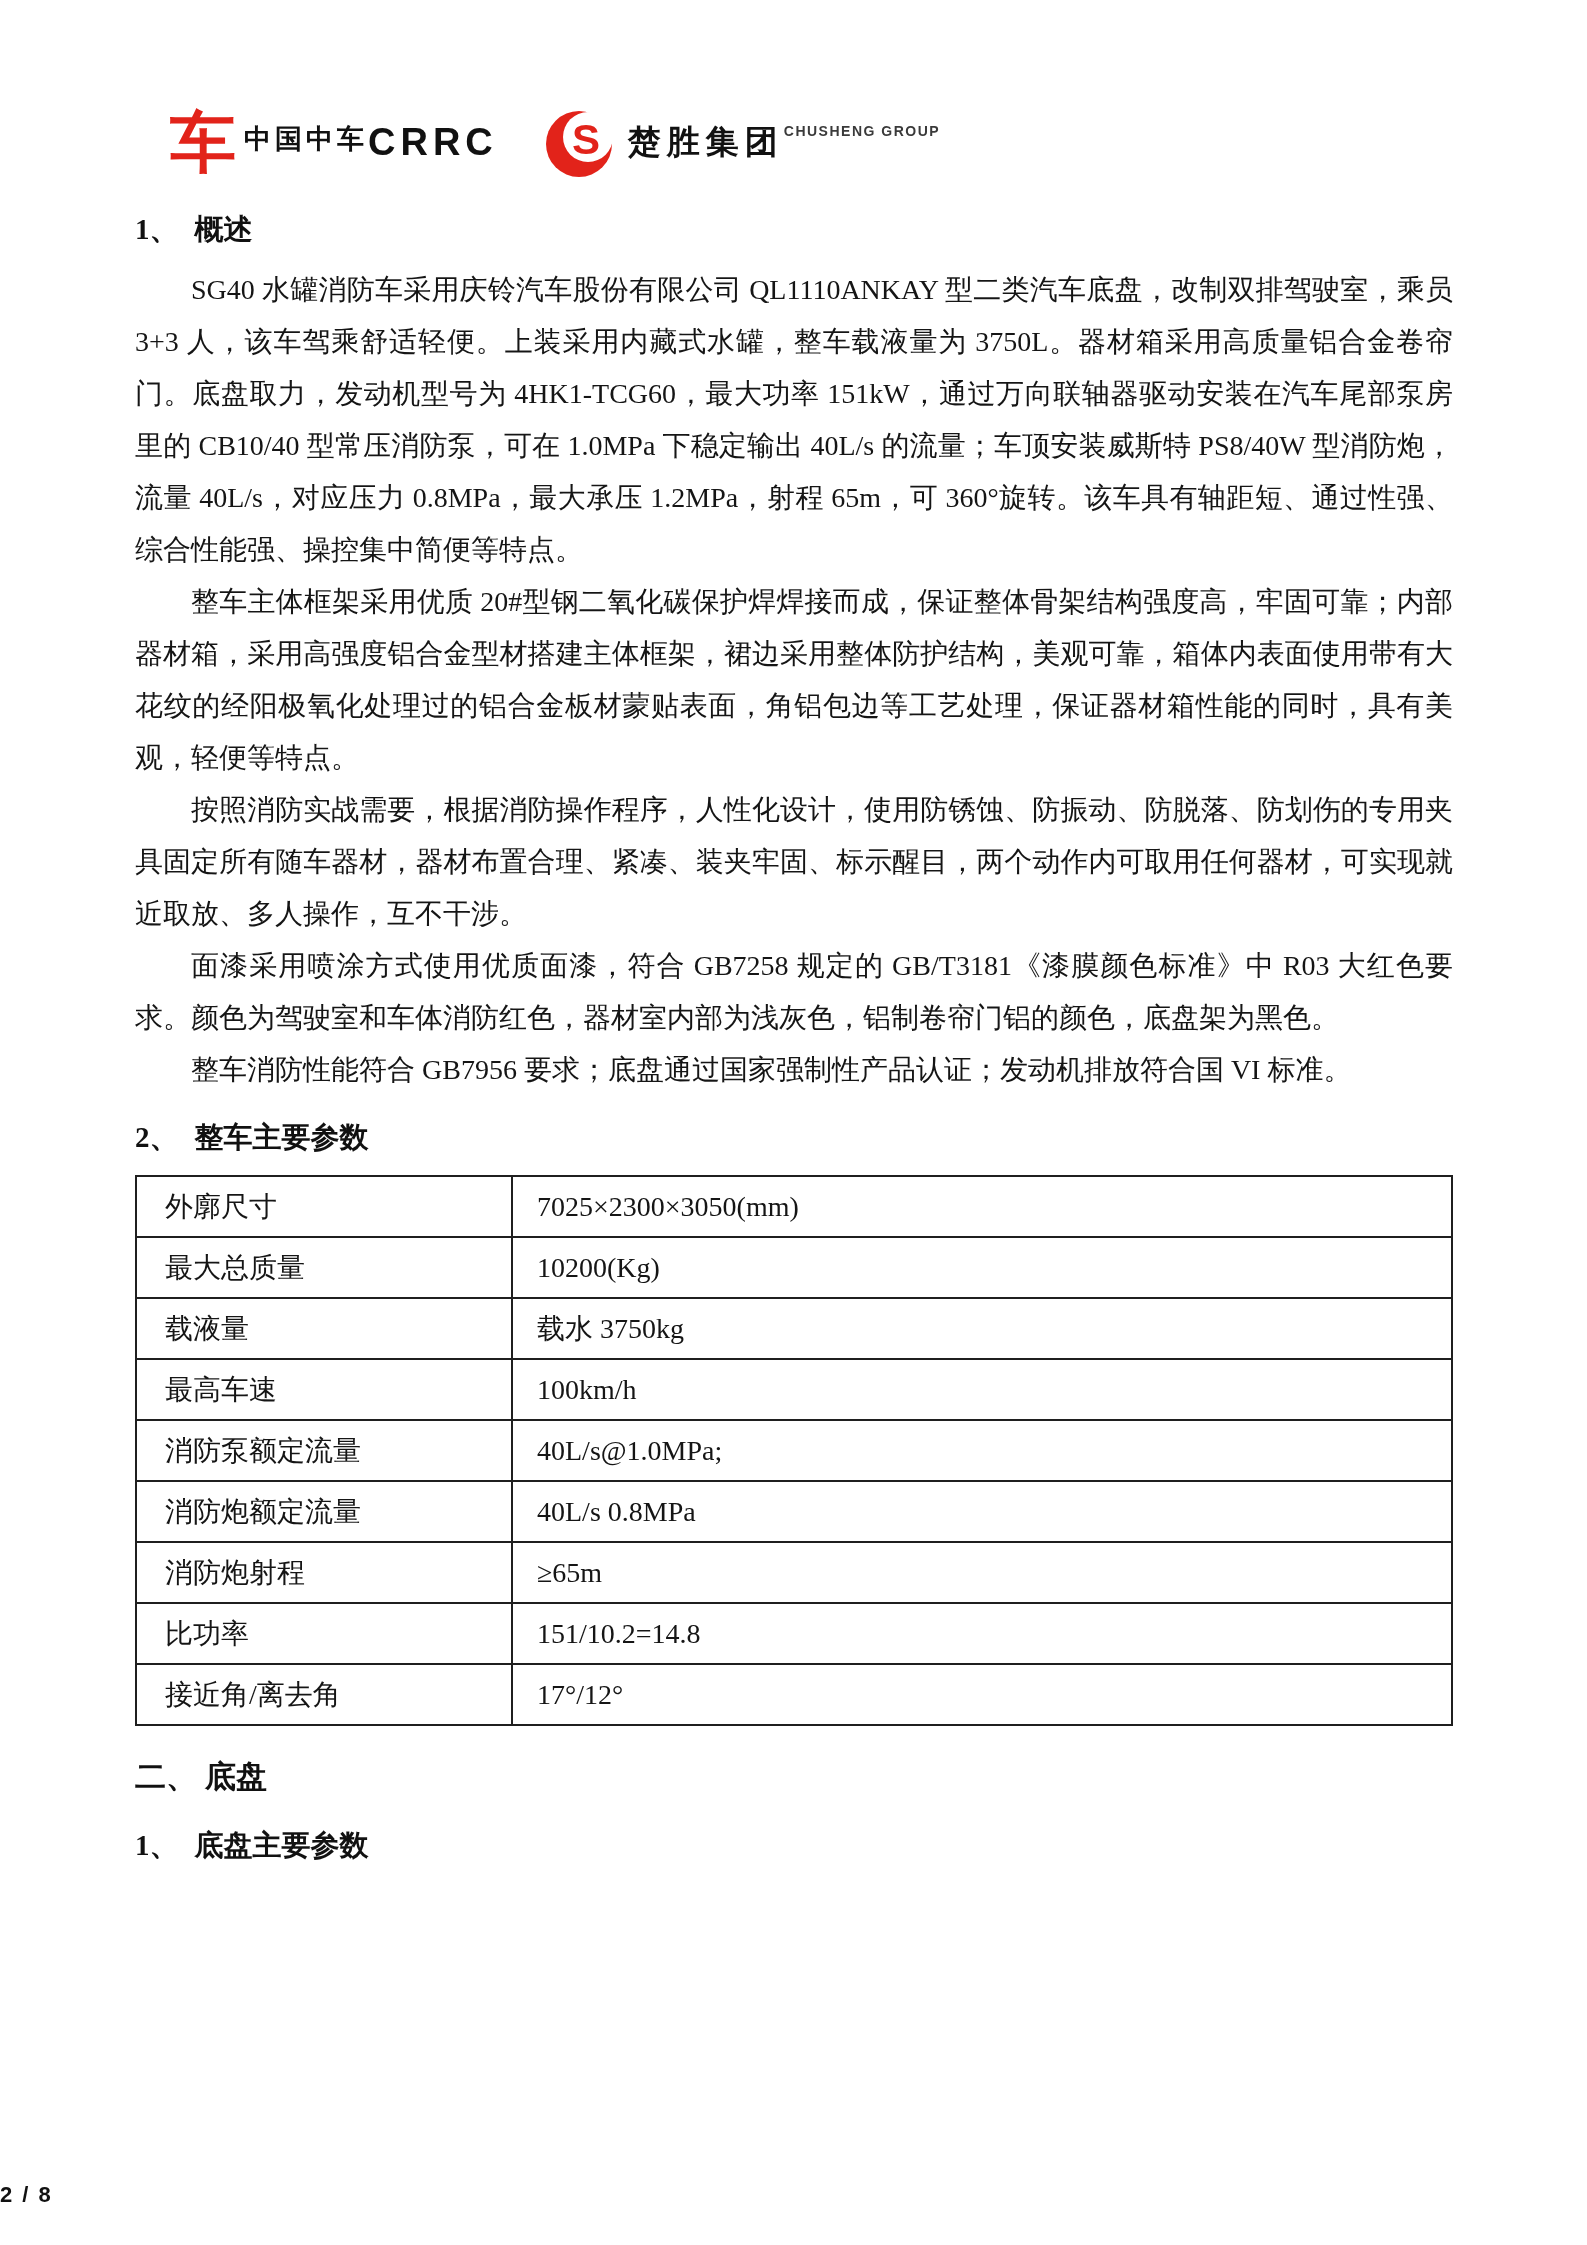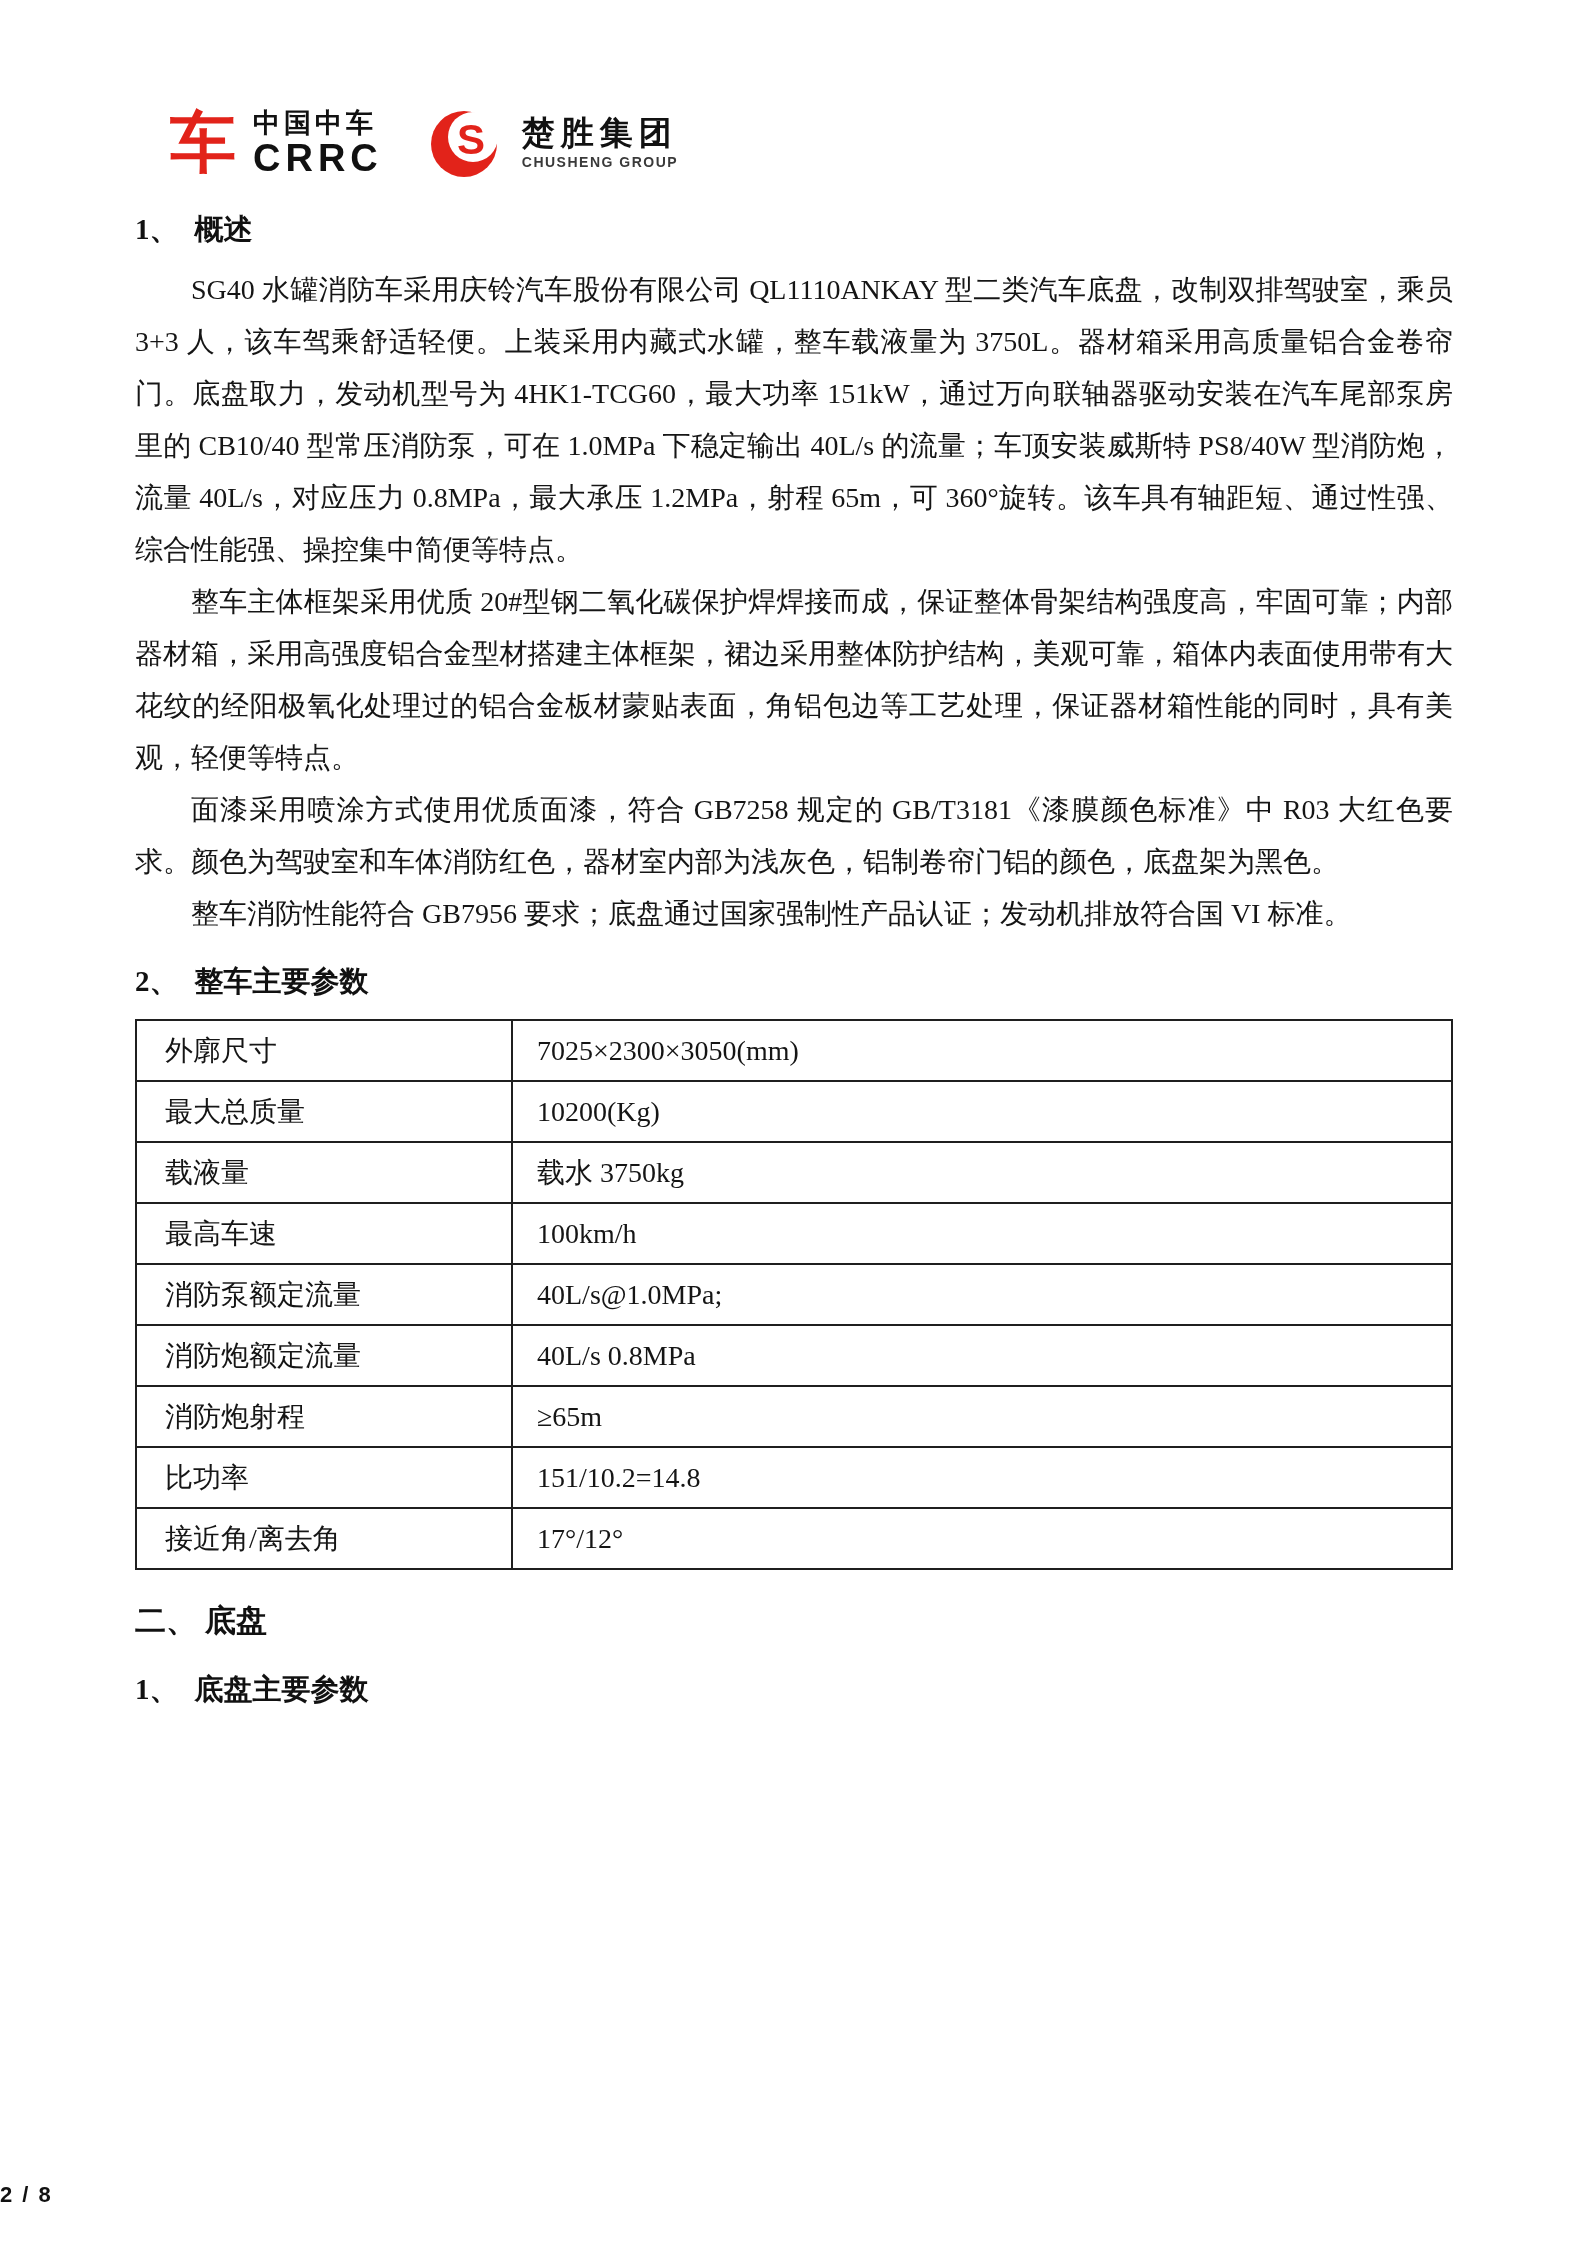--- a/index.html
+++ b/index.html
@@ -17,21 +17,21 @@
   .header {
     display: flex; align-items: center;
     margin: 100px 0 0 170px;
     height: 84px;
   }
   .crrc-emblem {
     font-size: 66px; line-height: 74px; font-weight: 900;
     color: #e2231a;
     font-family: "Liberation Sans", "DejaVu Sans", sans-serif;
   }
-  .logo-text { display: flex; flex-direction: column; justify-content: center; margin-left: 17px; }
+  .logo-text { display: flex; justify-content: center; margin-left: 8px; }
   .crrc-cn { font-size: 27px; font-weight: 700; letter-spacing: 4px; color: #111; line-height: 32px;
     font-family: "Liberation Sans", "DejaVu Sans", sans-serif; }
   .crrc-en { font-size: 38px; font-weight: 900; letter-spacing: 5px; color: #111; line-height: 38px;
     font-family: "Liberation Sans", "DejaVu Sans", sans-serif; }
   .cs-emblem { width: 76px; height: 76px; margin-left: 46px; flex: 0 0 auto; }
   .cs-cn { font-size: 33px; font-weight: 700; letter-spacing: 6px; color: #111; line-height: 40px;
     font-family: "Liberation Sans", "DejaVu Sans", sans-serif; }
   .cs-en { font-size: 14px; font-weight: 700; letter-spacing: 1.5px; color: #3a3a3a; line-height: 18px;
     font-family: "Liberation Sans", "DejaVu Sans", sans-serif; }
 
@@ -110,20 +110,21 @@
   <div class="content">
 
 
     <div class="h-sub" id="sub1">
       <span class="num">1、</span><span>概述</span>
     </div>
 
     <div class="paras">
       <p class="para">SG40 水罐消防车采用庆铃汽车股份有限公司 QL1110ANKAY 型二类汽车底盘，改制双排驾驶室，乘员 3+3 人，该车驾乘舒适轻便。上装采用内藏式水罐，整车载液量为 3750L。器材箱采用高质量铝合金卷帘门。底盘取力，发动机型号为 4HK1-TCG60，最大功率 151kW，通过万向联轴器驱动安装在汽车尾部泵房里的 CB10/40 型常压消防泵，可在 1.0MPa 下稳定输出 40L/s 的流量；车顶安装威斯特 PS8/40W 型消防炮，流量 40L/s，对应压力 0.8MPa，最大承压 1.2MPa，射程 65m，可 360°旋转。该车具有轴距短、通过性强、综合性能强、操控集中简便等特点。</p>
       <p class="para">整车主体框架采用优质 20#型钢二氧化碳保护焊焊接而成，保证整体骨架结构强度高，牢固可靠；内部器材箱，采用高强度铝合金型材搭建主体框架，裙边采用整体防护结构，美观可靠，箱体内表面使用带有大花纹的经阳极氧化处理过的铝合金板材蒙贴表面，角铝包边等工艺处理，保证器材箱性能的同时，具有美观，轻便等特点。</p>
+      <p class="para">按照消防实战需要，根据消防操作程序，人性化设计，使用防锈蚀、防振动、防脱落、防划伤的专用夹具固定所有随车器材，器材布置合理、紧凑、装夹牢固、标示醒目，两个动作内可取用任何器材，可实现就近取放、多人操作，互不干涉。</p>
       <p class="para">面漆采用喷涂方式使用优质面漆，符合 GB7258 规定的 GB/T3181《漆膜颜色标准》中 R03 大红色要求。颜色为驾驶室和车体消防红色，器材室内部为浅灰色，铝制卷帘门铝的颜色，底盘架为黑色。</p>
       <p class="para">整车消防性能符合 GB7956 要求；底盘通过国家强制性产品认证；发动机排放符合国 VI 标准。</p>
     </div>
 
     <div class="h-sub" id="sub2">
       <span class="num">2、</span><span>整车主要参数</span>
     </div>
 
     <table class="params">
       <tbody>

